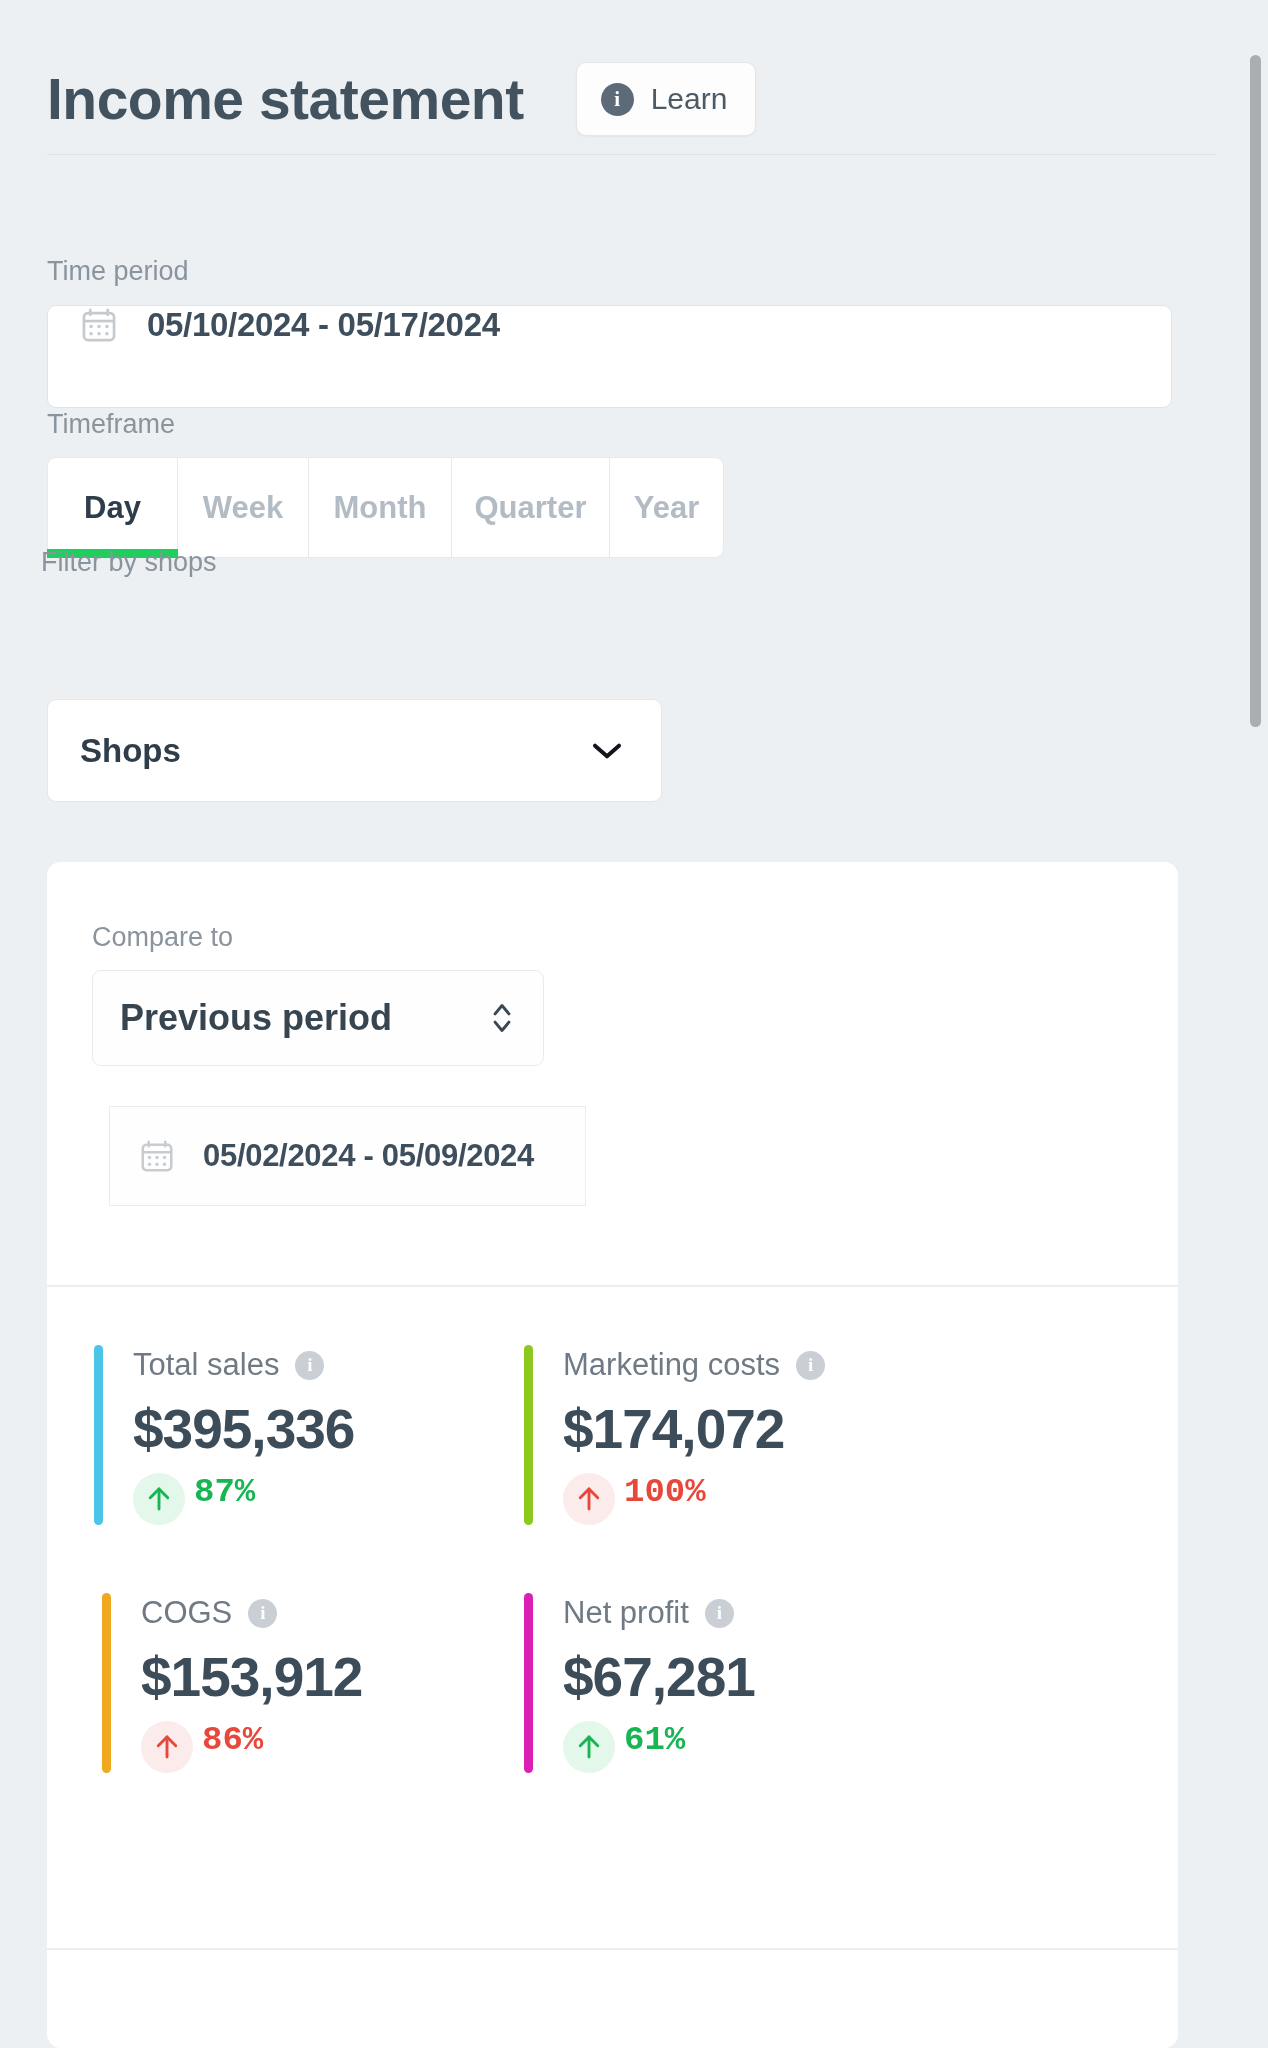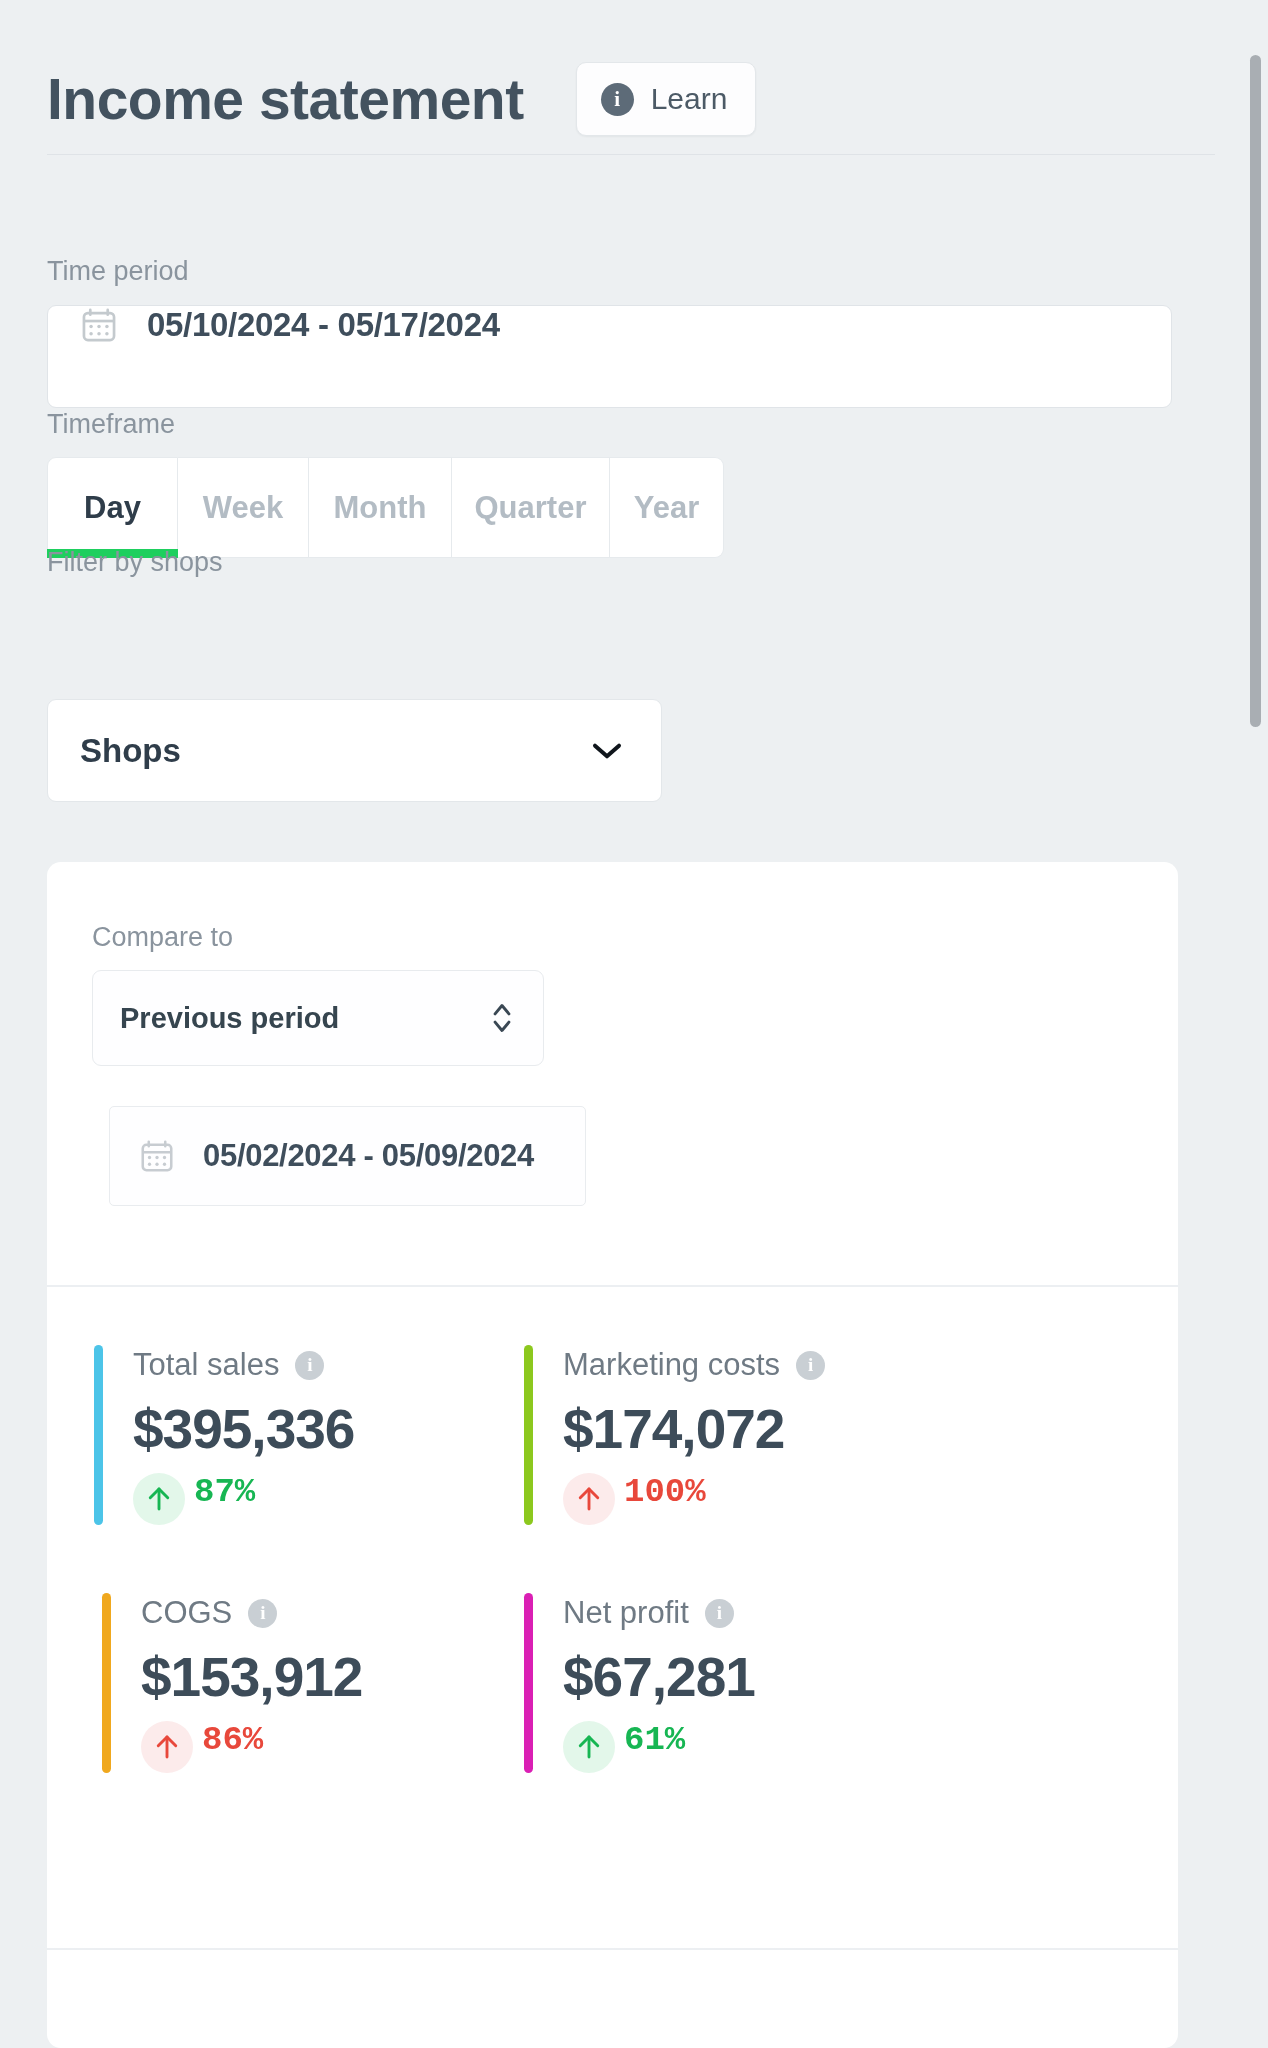--- a/index.html
+++ b/index.html
@@ -70,21 +70,21 @@
   }
 
   
   .field-label {
     font-size: 27px;
     color: #8a949e;
     line-height: 1;
   }
   .lbl-timeperiod { position: absolute; left: 47px; top: 258px; }
   .lbl-timeframe  { position: absolute; left: 47px; top: 411px; }
-  .lbl-shops      { position: absolute; left: 47px; top: 549px; }
+  .lbl-shops      { position: absolute; left: 41px; top: 549px; }
 
   .date-input {
     position: absolute;
     left: 47px; top: 305px;
     width: 1125px; height: 103px;
     background: #ffffff;
     border: 1px solid #e0e4e8;
     border-radius: 9px;
     display: flex; align-items: flex-start;
     padding-left: 32px;
@@ -179,30 +179,30 @@
     position: absolute;
     left: 45px; top: 108px;
     width: 452px; height: 96px;
     background: #fefeff;
     border: 1px solid #e8ebee;
     border-radius: 9px;
     display: flex; align-items: center; justify-content: space-between;
     padding: 0 28px 0 27px;
     cursor: pointer;
   }
-  .compare-value { font-size: 29px; font-weight: bold; color: #36454f; }
+  .compare-value { font-size: 36px; font-weight: bold; color: #36454f; }
   .chev-updown { width: 26px; height: 36px; display:block; }
 
   .compare-date {
     position: absolute;
     left: 62px; top: 244px;
     width: 477px; height: 100px;
     background: #fefeff;
     border: 1px solid #e9ecef;
-    border-radius: 5px;
+    border-radius: 0;
     display: flex; align-items: center;
     gap: 28px;
     padding-left: 29px;
     cursor: pointer;
   }
   .compare-date .date-text { font-size: 31px; }
   .compare-date .cal-icon { width: 36px; height: 36px; }
 
   
   .metrics {

